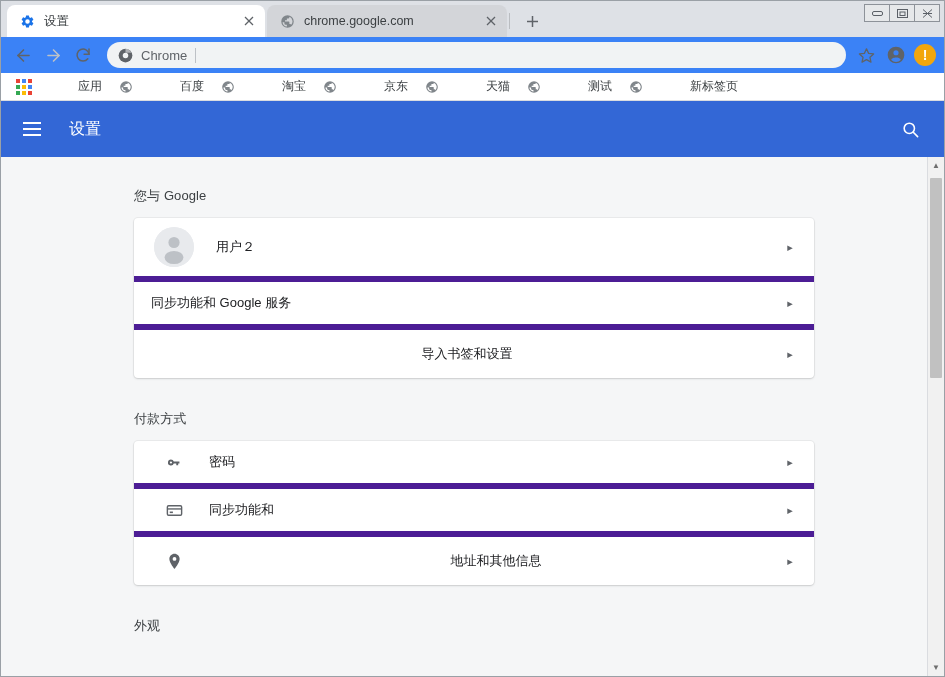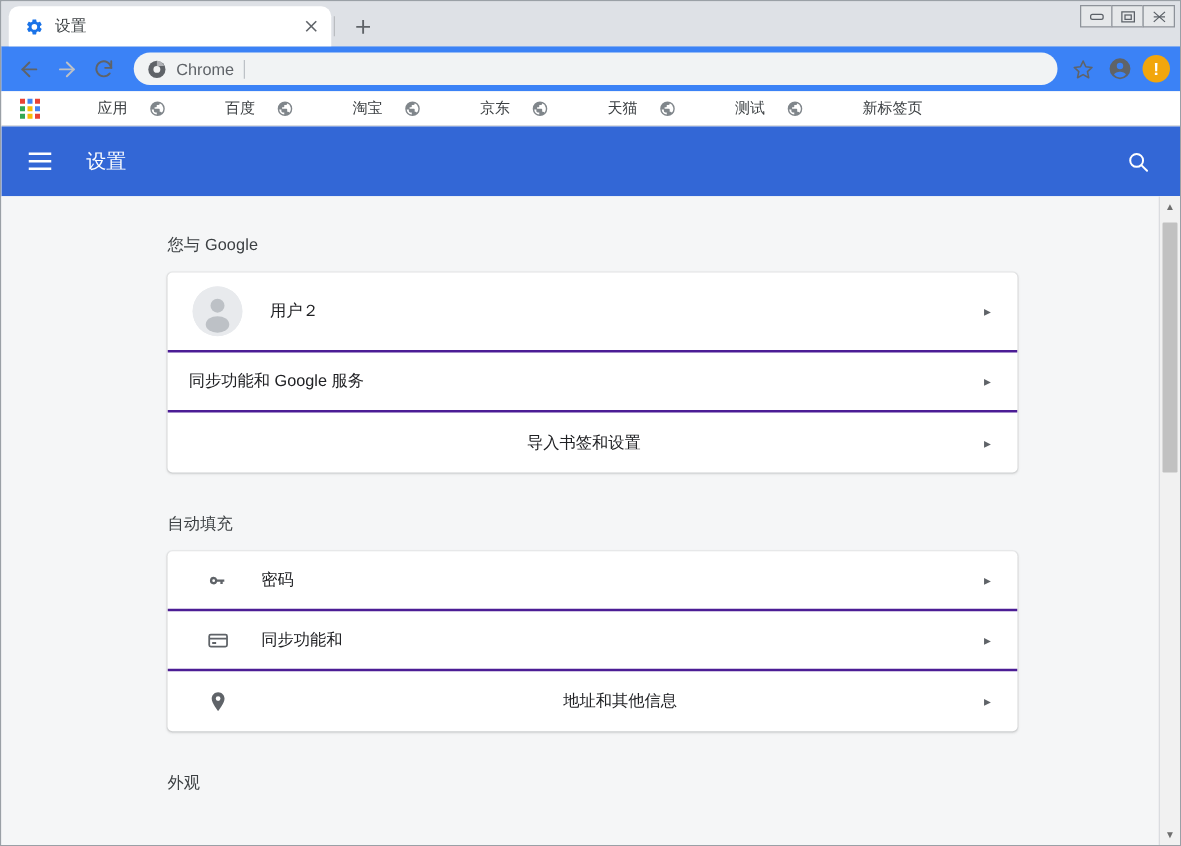--- a/index.html
+++ b/index.html
@@ -157,21 +157,21 @@
   .card {
     margin: 0 0 0 133px; width: 680px;
     background: #ffffff;
     border-radius: 4px;
     box-shadow: 0 1px 2px rgba(60,64,67,.18), 0 0 0 1px rgba(60,64,67,.06);
     overflow: hidden;
   }
   .row {
     height: 48px; display: flex; align-items: center;
     padding: 0 17px 0 0;
-    border-bottom: 2px solid #4c1d95;
+    border-bottom: 6px solid #4c1d95;
     position: relative;
   }
   .row:last-child { border-bottom: none; text-align: center; }
   .row.tall { height: 64px; }
   .row-ico {
     width: 20px; height: 20px; flex: 0 0 20px;
     margin: 0 25px 0 30px;
     display: flex; align-items: center; justify-content: center;
     color: #5f6368;
   }
@@ -217,20 +217,34 @@
       </span>
       <span class="tab-title">设置</span>
       <span class="tab-close">
         <svg width="10" height="10" viewBox="0 0 10 10" stroke="currentColor" stroke-width="1.3">
           <line x1="1" y1="1" x2="9" y2="9"></line>
             <line x1="9" y1="1" x2="1" y2="9"></line>
         </svg>
       </span>
     </div>
 
+    <div class="tab inactive">
+      <span class="tab-fav">
+        <svg width="15" height="15" viewBox="0 0 24 24" fill="#80868b">
+          <path d="M12 2a10 10 0 100 20 10 10 0 000-20zm-1 17.93A8 8 0 014.06 13H7v2a2 2 0 002 2h2v2.93zm6.9-2.54A2 2 0 0016 16h-1v-3a1 1 0 00-1-1H8v-2h2a1 1 0 001-1V7h2a2 2 0 002-2v-.41a8 8 0 012.9 12.8z"></path>
+        </svg>
+      </span>
+      <span class="tab-title">chrome.google.com</span>
+      <span class="tab-close">
+        <svg width="10" height="10" viewBox="0 0 10 10" stroke="currentColor" stroke-width="1.3">
+          <line x1="1" y1="1" x2="9" y2="9"></line>
+            <line x1="9" y1="1" x2="1" y2="9"></line>
+        </svg>
+      </span>
+    </div>
 
     <div class="tab-sep"></div>
 
     <div id="newtab">
       <svg width="13" height="13" viewBox="0 0 13 13" stroke="currentColor" stroke-width="1.5">
         <line x1="6.5" y1="1" x2="6.5" y2="12"></line>
           <line x1="1" y1="6.5" x2="12" y2="6.5"></line>
       </svg>
     </div>
 
@@ -417,21 +431,21 @@
           </div>
 
           <div class="row">
             <span class="row-label indent" style="margin-left:17px;padding-left:0">导入书签和设置</span>
             <span class="chev">▸</span>
           </div>
         </div>
 
         <div class="section-gap"></div>
 
-        <div class="section-title">自动填充</div>
+        <div class="section-title">付款方式</div>
         <div class="card">
 
           <div class="row">
             <span class="row-ico">
               <svg width="19" height="19" viewBox="0 0 24 24" fill="currentColor">
                 <path d="M7.5 8.2a3.8 3.8 0 103.62 5h3.13v2.2h2.4v-2.2h1.6v-2.4h-7.13a3.8 3.8 0 00-3.62-2.6zm0 2.4a1.4 1.4 0 110 2.8 1.4 1.4 0 010-2.8z"></path>
               </svg>
             </span>
             <span class="row-label">密码</span>
             <span class="chev">▸</span>

